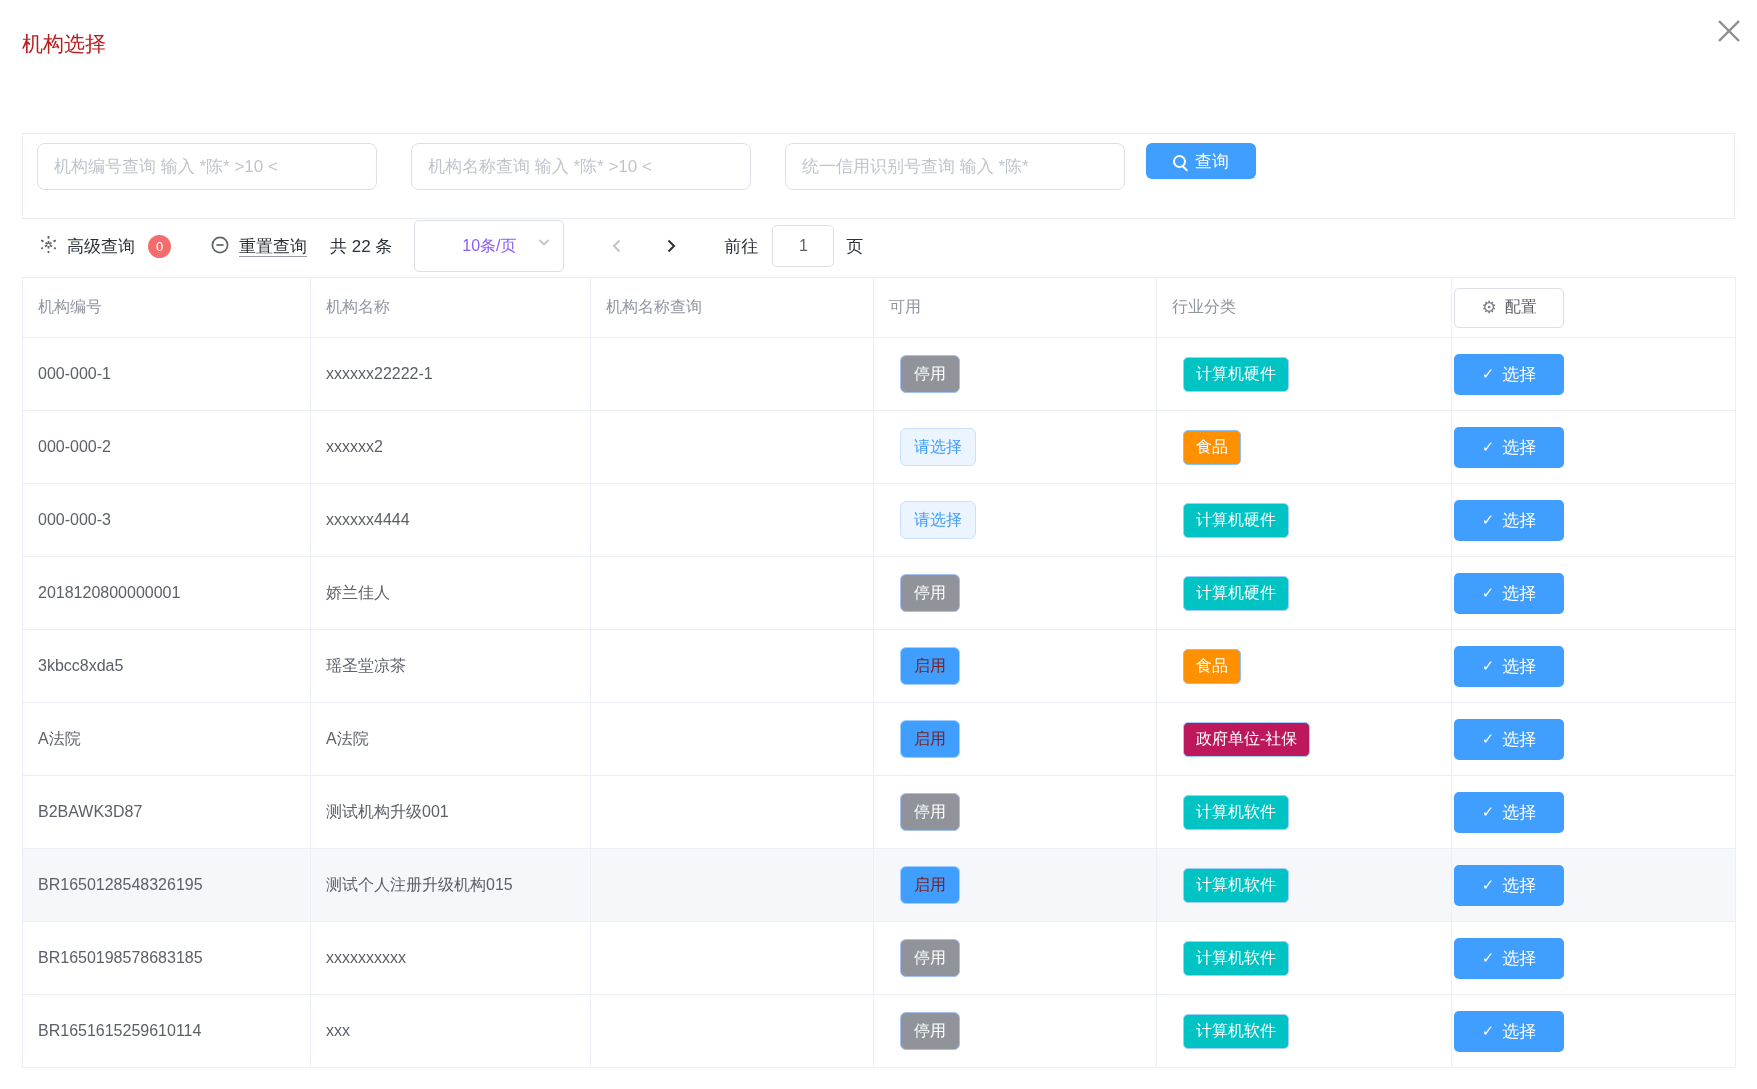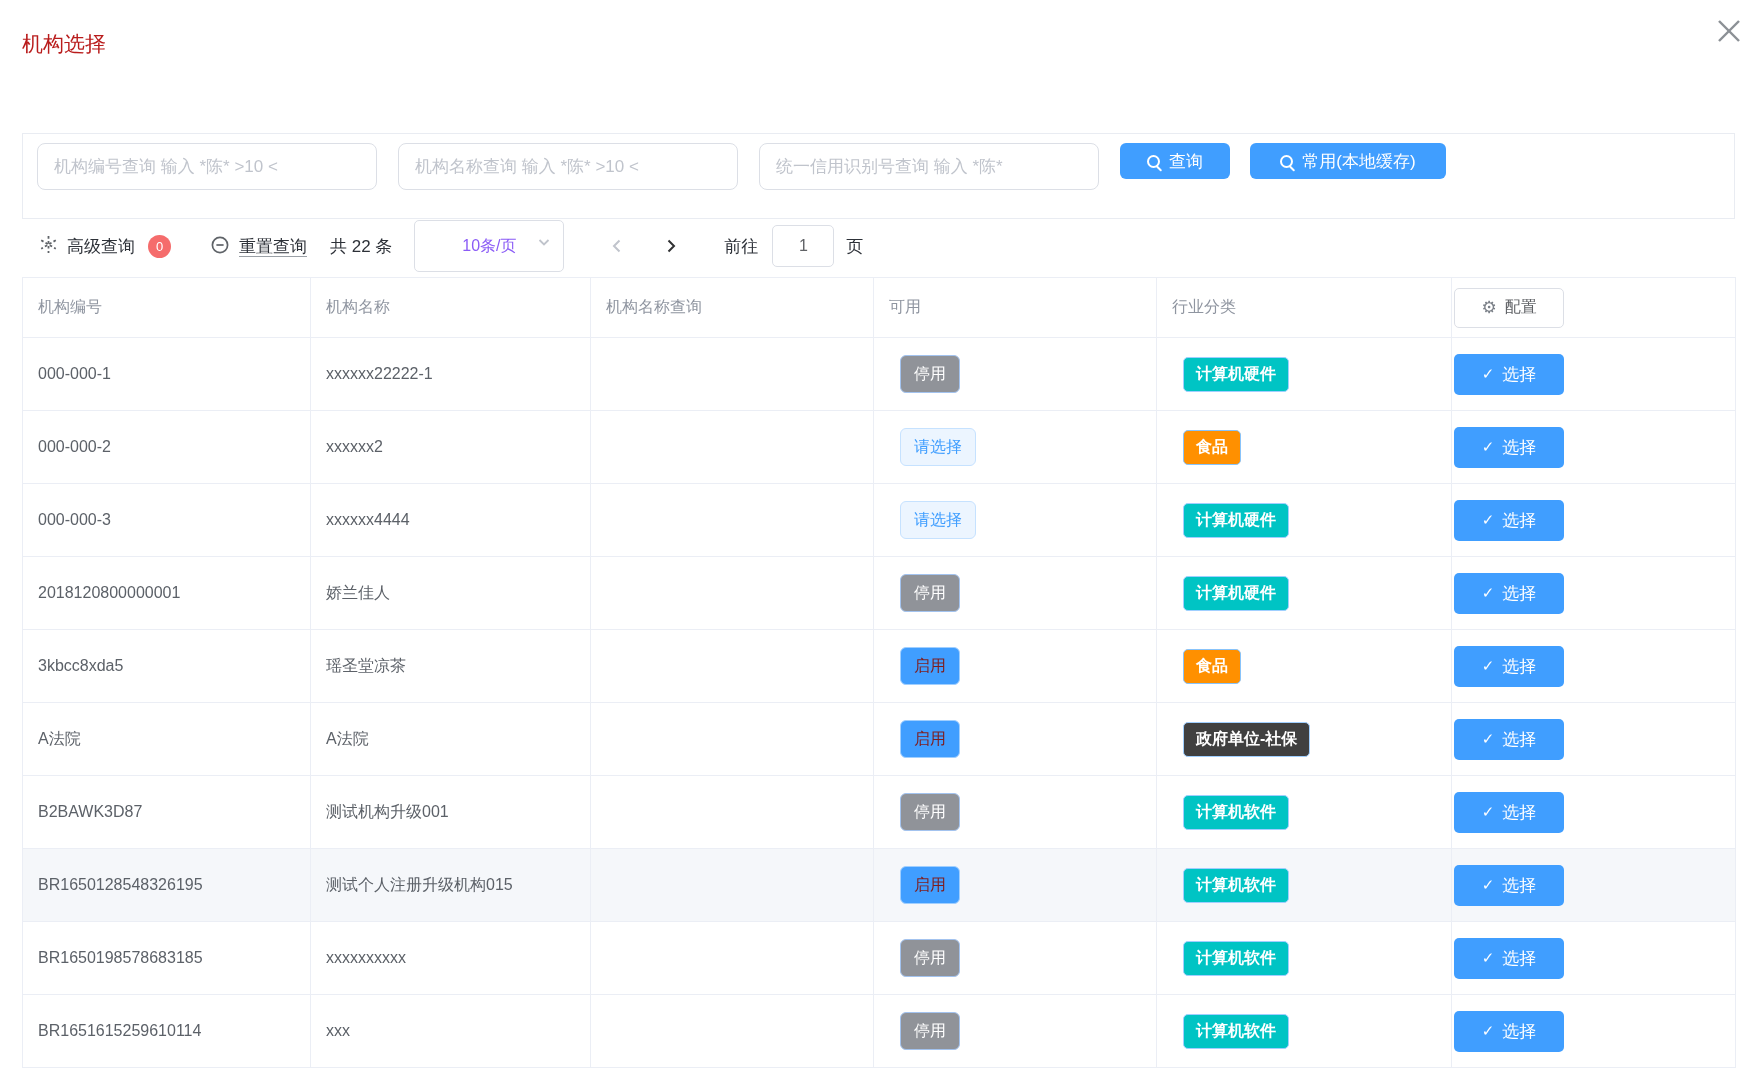--- a/index.html
+++ b/index.html
@@ -12,21 +12,21 @@
   .close-btn { position: absolute; top: 12px; right: 8px; width: 40px; height: 40px;
     background: none; border: none; cursor: pointer; color: #8b9095; }
 
   
   .search-panel { margin-top: 75px; border: 1px solid #e9ecf2; padding: 9px 14px 28px 14px;
     display: flex; align-items: flex-start; }
   .search-input { width: 340px; height: 47px; border: 1px solid #dcdfe6; border-radius: 8px;
     padding: 0 16px; font-size: 17px; color: #303133; outline: none;
     font-family: "Liberation Sans", sans-serif; }
   .search-input::placeholder { color: #c0c4cc; }
-  .search-input + .search-input { margin-left: 21px; }
+  .search-input + .search-input { margin-left: 34px; }
   .btn-primary { height: 36px; border: none; border-radius: 6px; background: #409eff; color: #fff;
     font-size: 17px; display: flex; align-items: center; justify-content: center; cursor: pointer;
     font-family: "Liberation Sans", sans-serif; }
   .btn-query { width: 110px; margin-left: 21px; }
   .btn-fav { width: 196px; margin-left: 20px; }
   .ico-search { display: inline-block; width: 13px; height: 13px; border: 2px solid #fff;
     border-radius: 50%; position: relative; margin-right: 9px; flex: 0 0 auto; }
   .ico-search::after { content: ""; position: absolute; width: 2px; height: 7px; background: #fff;
     right: -2px; bottom: -6px; transform: rotate(-45deg); border-radius: 1px; }
 
@@ -69,24 +69,24 @@
   td.td-action { padding-left: 2px; }
   th.th-action { padding-left: 2px; }
 
   .badge { display: inline-flex; align-items: center; justify-content: center; height: 38px;
     padding: 0 13px; border-radius: 6px; font-size: 16px; cursor: pointer; }
   .b-stop { background: #909399; color: #fff; border: 1px solid #a3c3ef; }
   .b-start { background: #409eff; color: #7f1d1d; border: 1px solid #a0cfff; }
   .b-choose { background: #ecf5ff; color: #409eff; border: 1px solid #c6e2ff; }
 
   .tag { display: inline-flex; align-items: center; justify-content: center; height: 35px;
-    padding: 0 12px; border-radius: 5px; font-size: 16px; color: #fff; cursor: pointer; font-weight: bold; }
+    padding: 0 12px; border-radius: 5px; font-size: 16px; color: #fff; cursor: pointer; }
   .t-cyan { background: #00c4c4; border: 1px solid #a0cfff; }
   .t-orange { background: #ff9000; border: 1px solid #88c3fa; }
-  .t-yellow { background: #404040; border: 1px solid #a0cfff; }
+  .t-yellow { background: #be185d; border: 1px solid #a0cfff; }
 
   .btn-select { width: 110px; height: 41px; background: #409eff; border: none; border-radius: 5px;
     color: #fff; font-size: 17px; display: inline-flex; align-items: center; justify-content: center;
     cursor: pointer; font-family: "Liberation Sans", sans-serif; }
   .btn-select .ck { font-size: 15px; margin-right: 8px; }
 
   .btn-config { width: 110px; height: 40px; background: #fff; border: 1px solid #dcdfe6; border-radius: 5px;
     color: #606266; font-size: 16px; display: inline-flex; align-items: center; justify-content: center;
     cursor: pointer; font-family: "Liberation Sans", sans-serif; }
   .btn-config .gear { font-size: 17px; margin-right: 8px; color: #7a7f87; }
@@ -105,24 +105,20 @@
     </svg>
   </button>
 
   <div class="search-panel">
     <input class="search-input" placeholder="机构编号查询 输入 *陈* &gt;10 &lt;" style="">
     <input class="search-input" placeholder="机构名称查询 输入 *陈* &gt;10 &lt;" style="">
     <input class="search-input" placeholder="统一信用识别号查询 输入 *陈*" style="">
     <button class="btn-primary btn-query">
       <span class="ico-search"></span>
       <span>查询</span>
-    </button>
-    <button class="btn-primary btn-fav">
-      <span class="ico-search"></span>
-      <span>常用(本地缓存)</span>
     </button>
   </div>
 
   <div class="toolbar">
     <span class="tb-item">
       <span class="tb-icon">
         <svg width="19" height="19" viewBox="0 0 18 18" fill="none" stroke="#5f6368" stroke-width="1.7" stroke-dasharray="2.5 2.2">
           <line x1="9" y1="1" x2="9" y2="17"></line>
           <line x1="2.1" y1="5" x2="15.9" y2="13"></line>
           <line x1="15.9" y1="5" x2="2.1" y2="13"></line>

